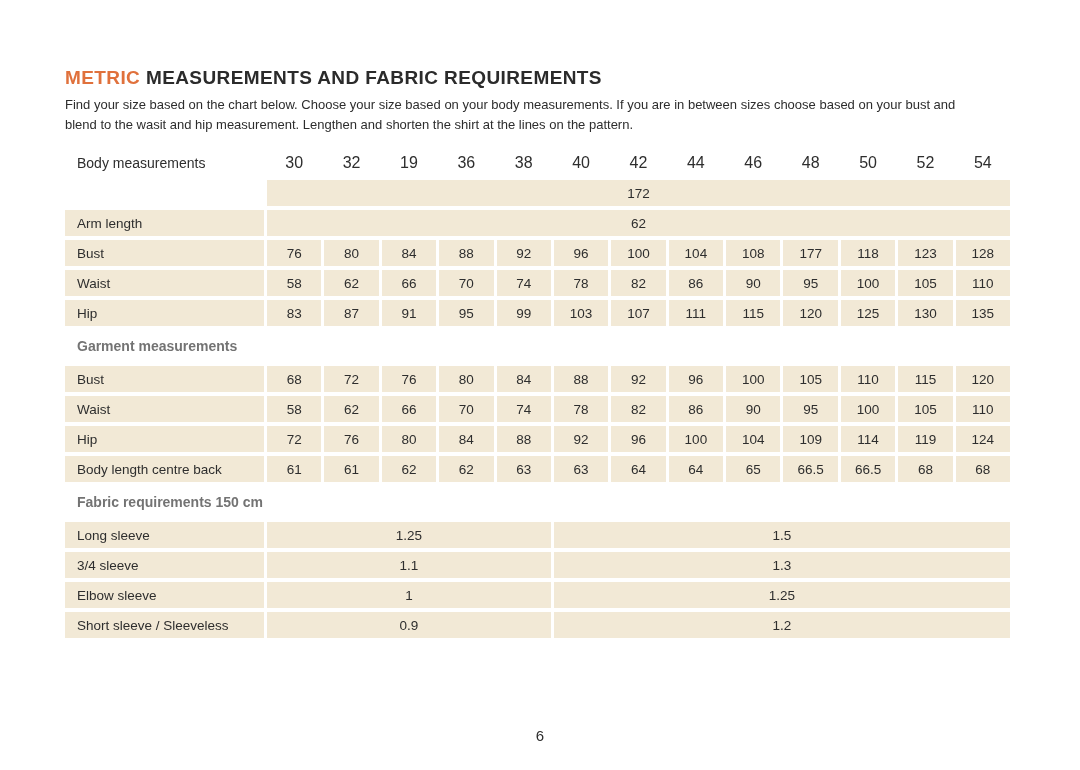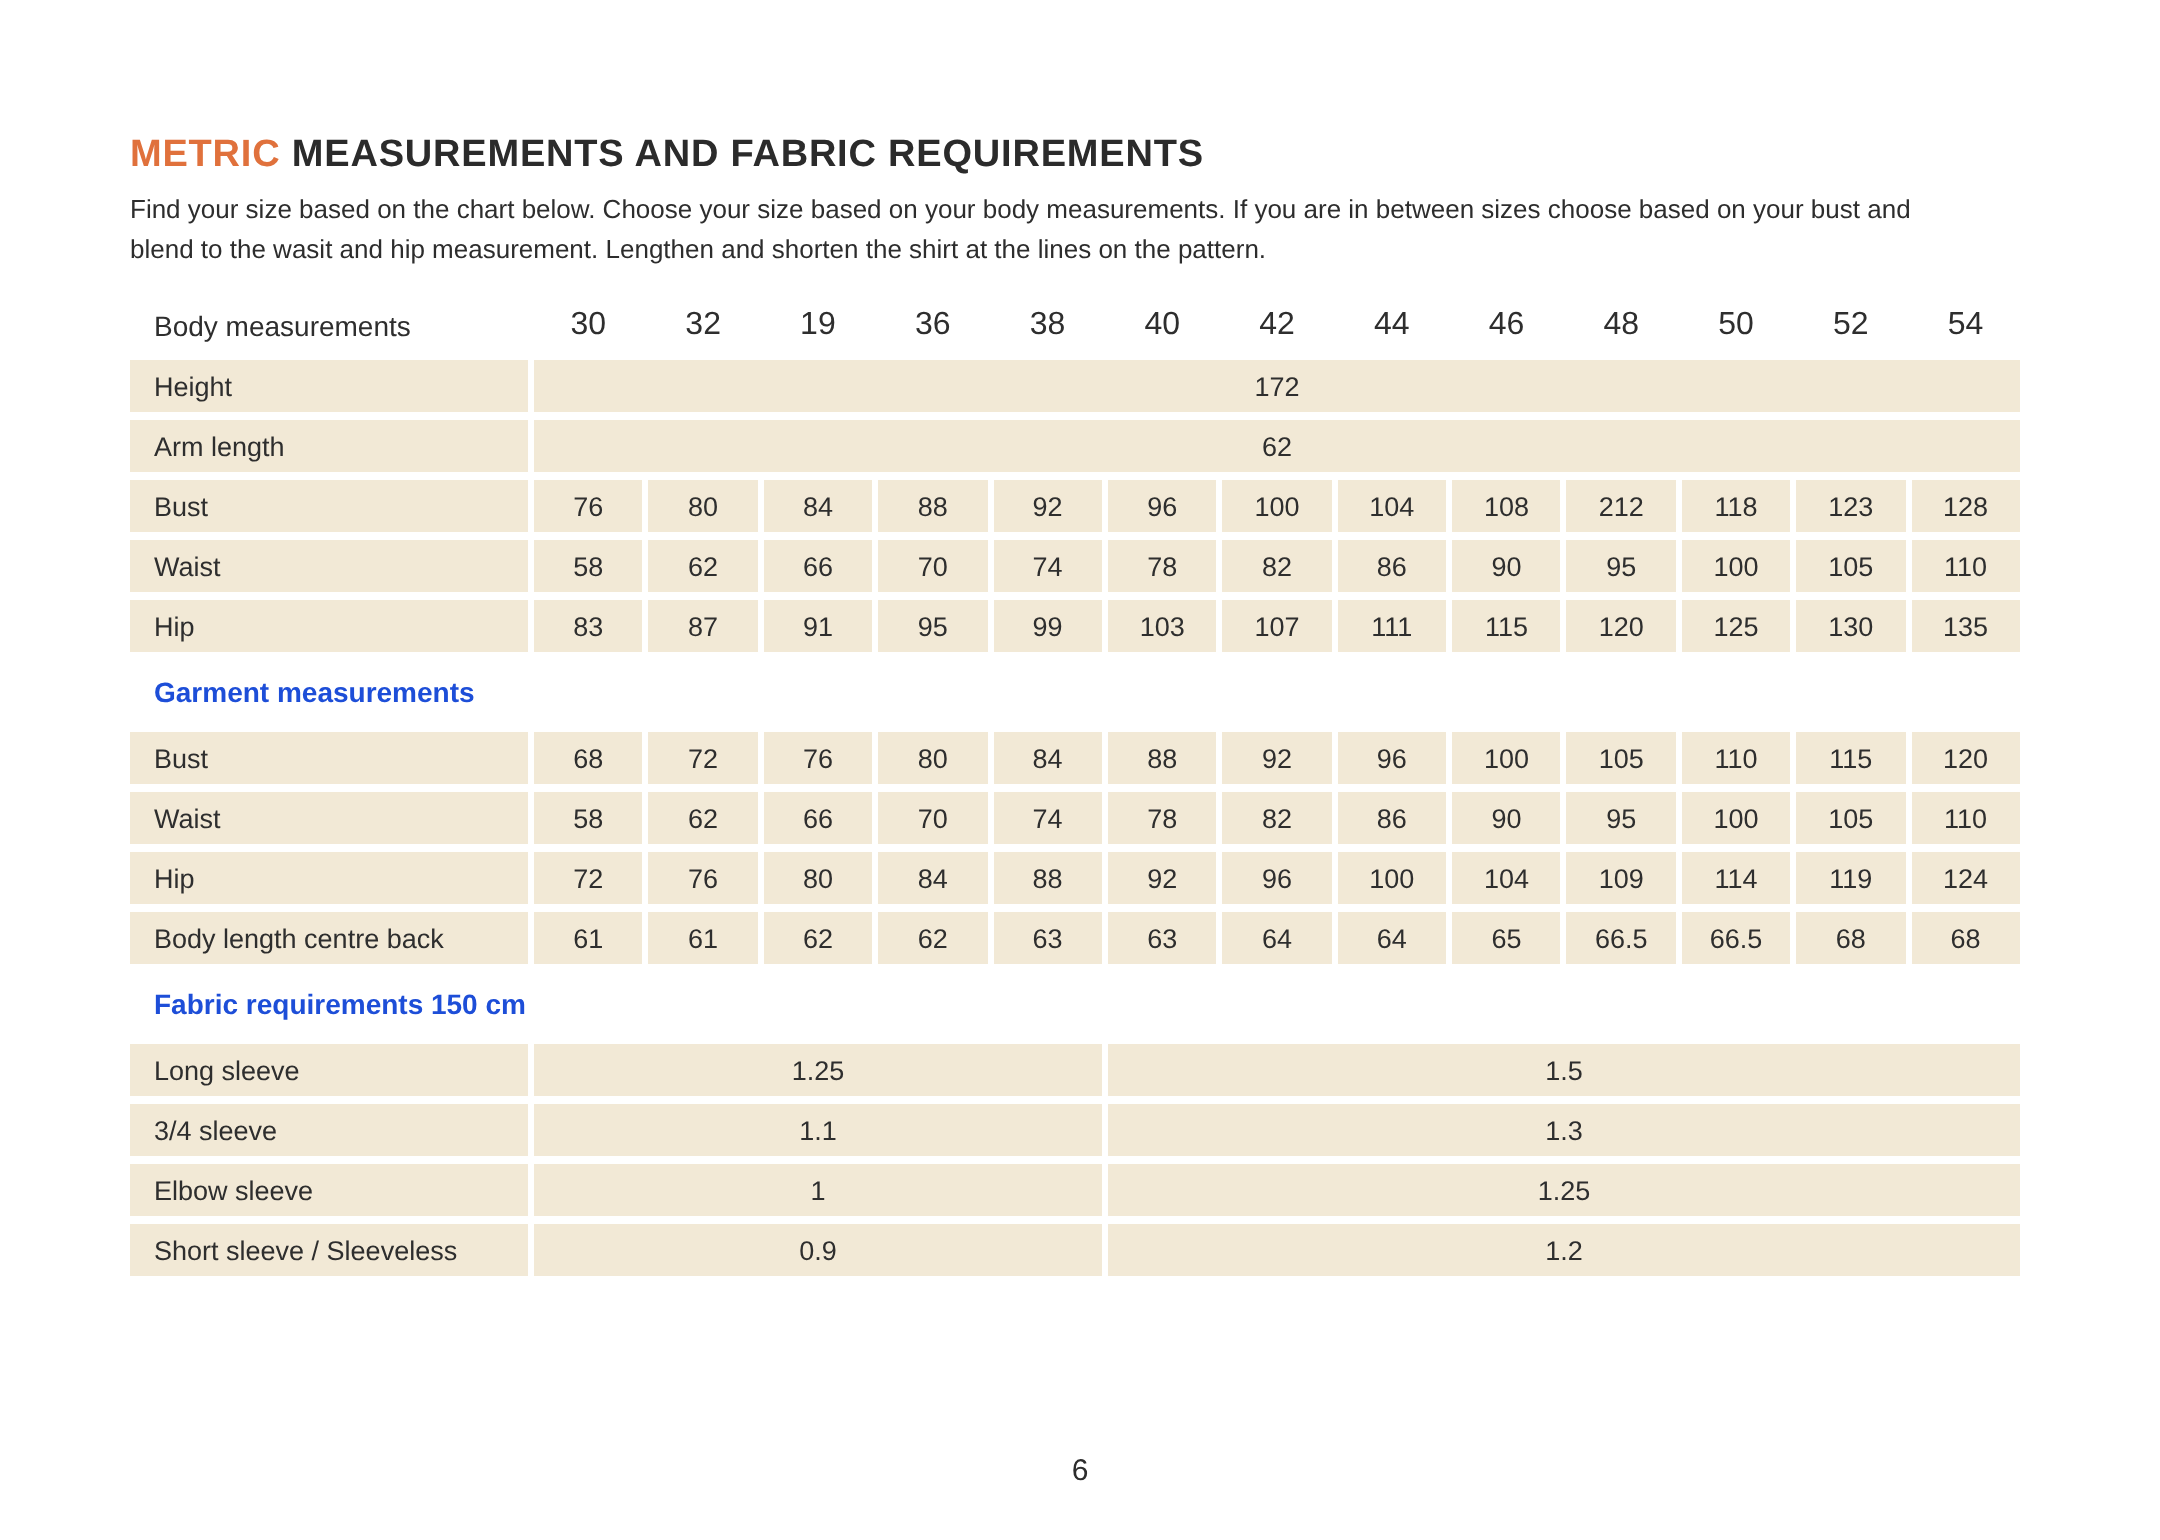--- a/index.html
+++ b/index.html
@@ -70,21 +70,21 @@
   .section-row {
     grid-column:1 / 15;
     background:transparent;
     height:26px;
     margin:3px 0;
     display:flex;
     align-items:center;
     padding-left:12px;
     font-weight:700;
     font-size:14px;
-    color:#1d4ed8;
+    color:#737373;
   }
   .page-number {
     position:absolute;
     left:0; right:0;
     top:727px;
     text-align:center;
     font-size:15px;
     color:#2d2d2d;
   }
 </style>
@@ -103,35 +103,34 @@
         <div class="cell hdr">36</div>
         <div class="cell hdr">38</div>
         <div class="cell hdr">40</div>
         <div class="cell hdr">42</div>
         <div class="cell hdr">44</div>
         <div class="cell hdr">46</div>
         <div class="cell hdr">48</div>
         <div class="cell hdr">50</div>
         <div class="cell hdr">52</div>
         <div class="cell hdr">54</div>
-        <div class="cell label-cell">Height</div>
         <div class="cell span-all">172</div>
         <div class="cell label-cell">Arm length</div>
         <div class="cell span-all">62</div>
         <div class="cell label-cell">Bust</div>
         <div class="cell">76</div>
         <div class="cell">80</div>
         <div class="cell">84</div>
         <div class="cell">88</div>
         <div class="cell">92</div>
         <div class="cell">96</div>
         <div class="cell">100</div>
         <div class="cell">104</div>
         <div class="cell">108</div>
-        <div class="cell">212</div>
+        <div class="cell">177</div>
         <div class="cell">118</div>
         <div class="cell">123</div>
         <div class="cell">128</div>
         <div class="cell label-cell">Waist</div>
         <div class="cell">58</div>
         <div class="cell">62</div>
         <div class="cell">66</div>
         <div class="cell">70</div>
         <div class="cell">74</div>
         <div class="cell">78</div>

